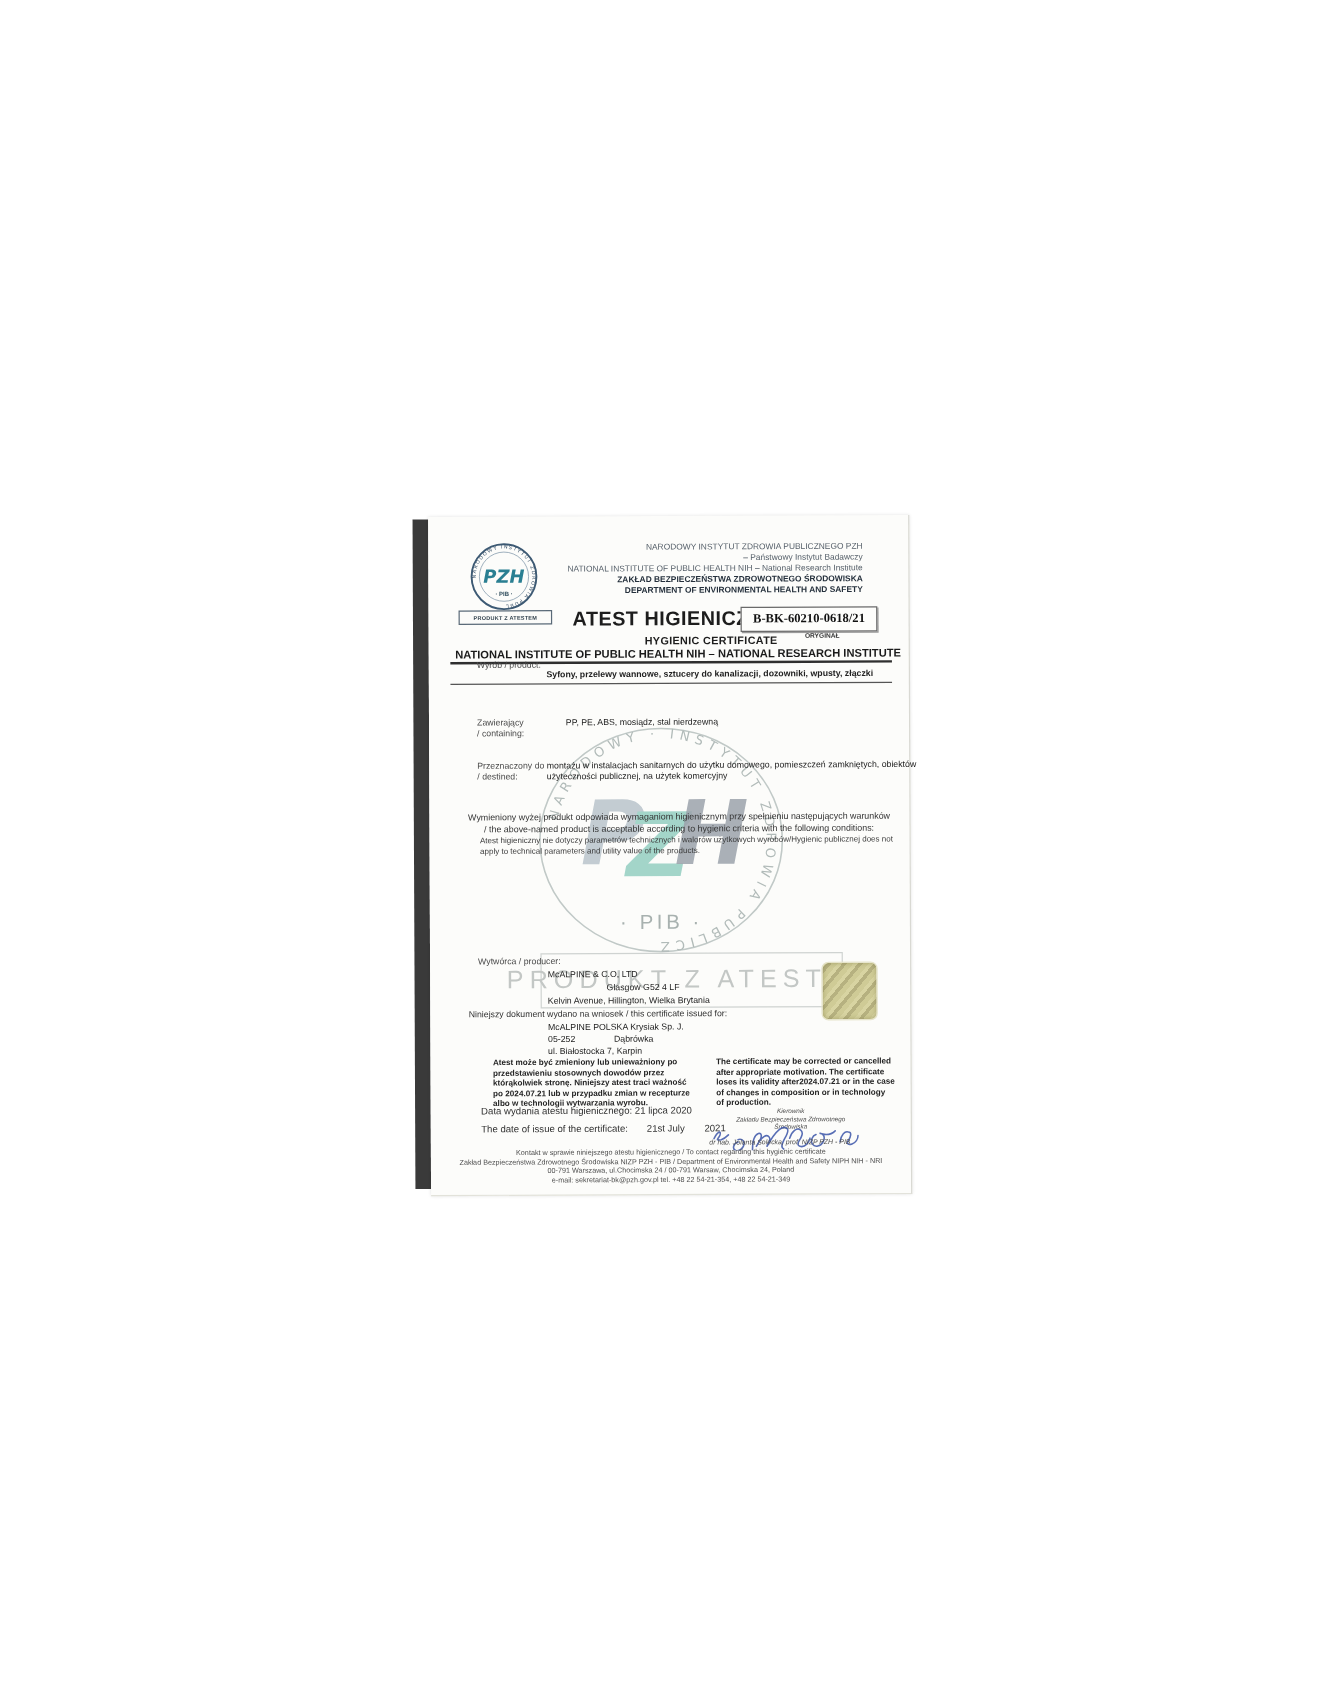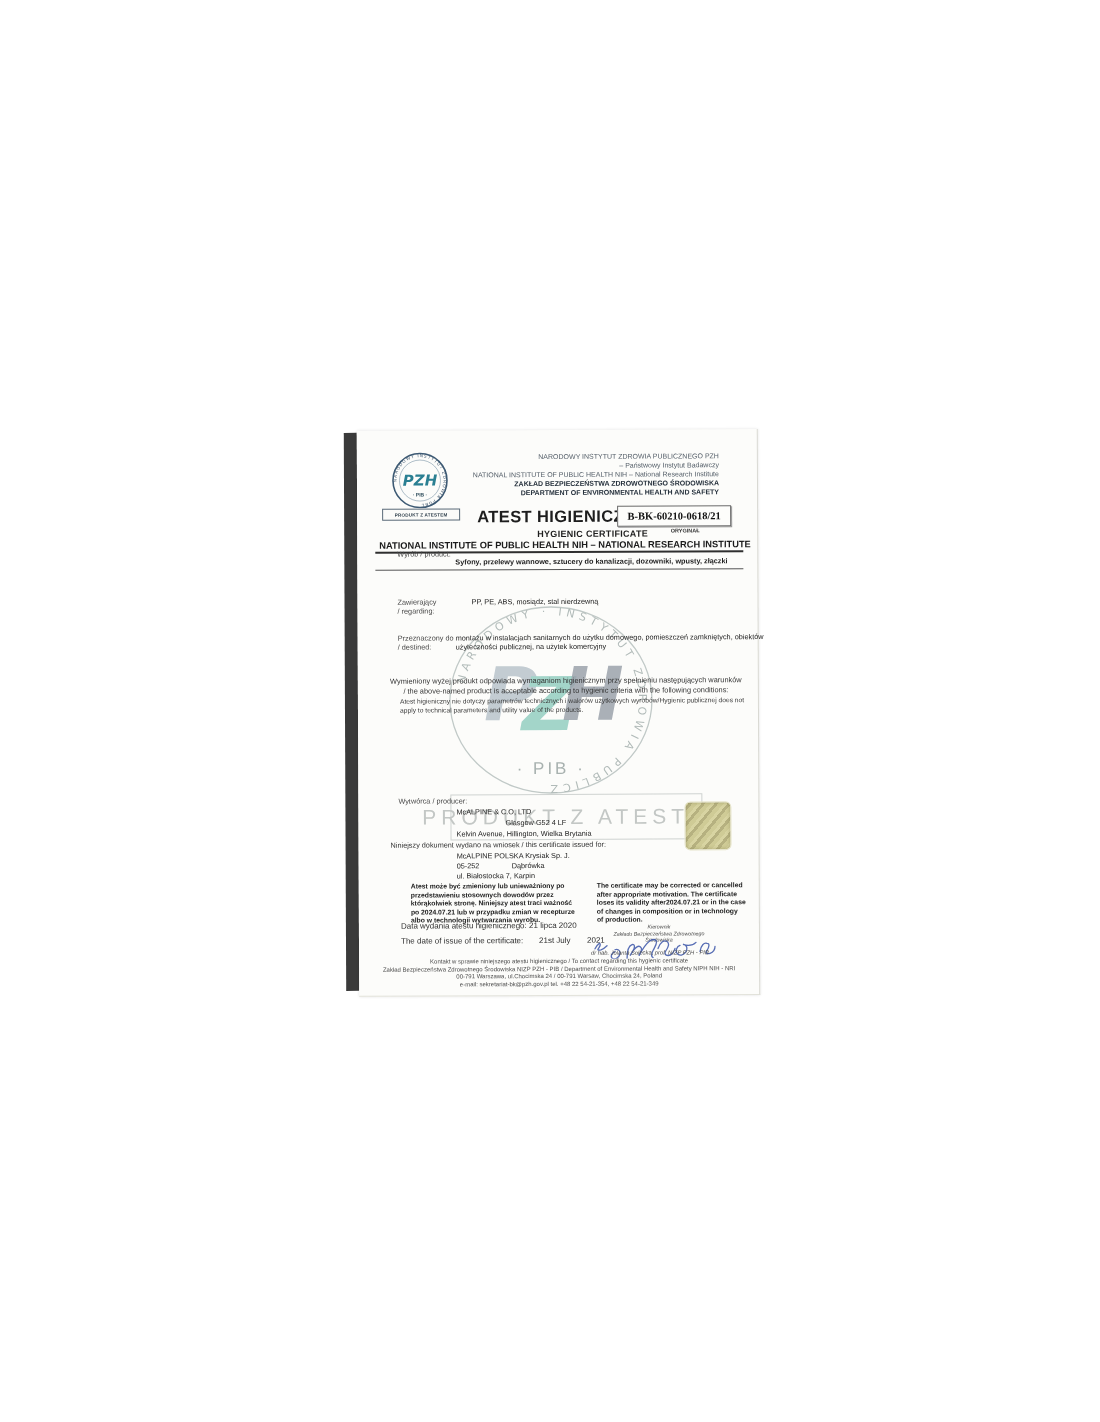--- a/index.html
+++ b/index.html
@@ -103,21 +103,21 @@
       <div class="abs sub-title nw" style="left:140px;top:99px;margin-left:40px;">HYGIENIC CERTIFICATE</div>
       <div class="abs inst-line nw" style="left:22px;top:110px;">NATIONAL INSTITUTE OF PUBLIC HEALTH NIH – NATIONAL RESEARCH INSTITUTE</div>
       <div class="abs rule" style="left:18px;top:121px;width:368px;height:2px;"></div>
 
       <div class="abs lbl nw" style="left:40px;top:119px;">Wyrób / product:</div>
       <div class="abs val b nw" style="left:98px;top:126.5px;">Syfony, przelewy wannowe, sztucery do kanalizacji, dozowniki, wpusty, złączki</div>
       <div class="abs rule" style="left:18px;top:139px;width:368px;height:1.2px;background:#555;"></div>
 
       <div class="abs lbl" style="left:40px;top:167px;">
         <div>Zawierający</div>
-        <div>/ regarding:</div>
+        <div>/ containing:</div>
       </div>
       <div class="abs val nw" style="left:98px;top:167px;margin-left:16px;">PP, PE, ABS, mosiądz, stal nierdzewną</div>
 
       <div class="abs lbl" style="left:40px;top:203px;">
         <div>Przeznaczony do</div>
         <div>/ destined:</div>
       </div>
       <div class="abs val" style="left:98px;top:203px;width:298px;">
         <div class="nw">montażu w instalacjach sanitarnych do użytku domowego, pomieszczeń zamkniętych, obiektów</div>
         <div class="nw">użyteczności publicznej, na użytek komercyjny</div>

